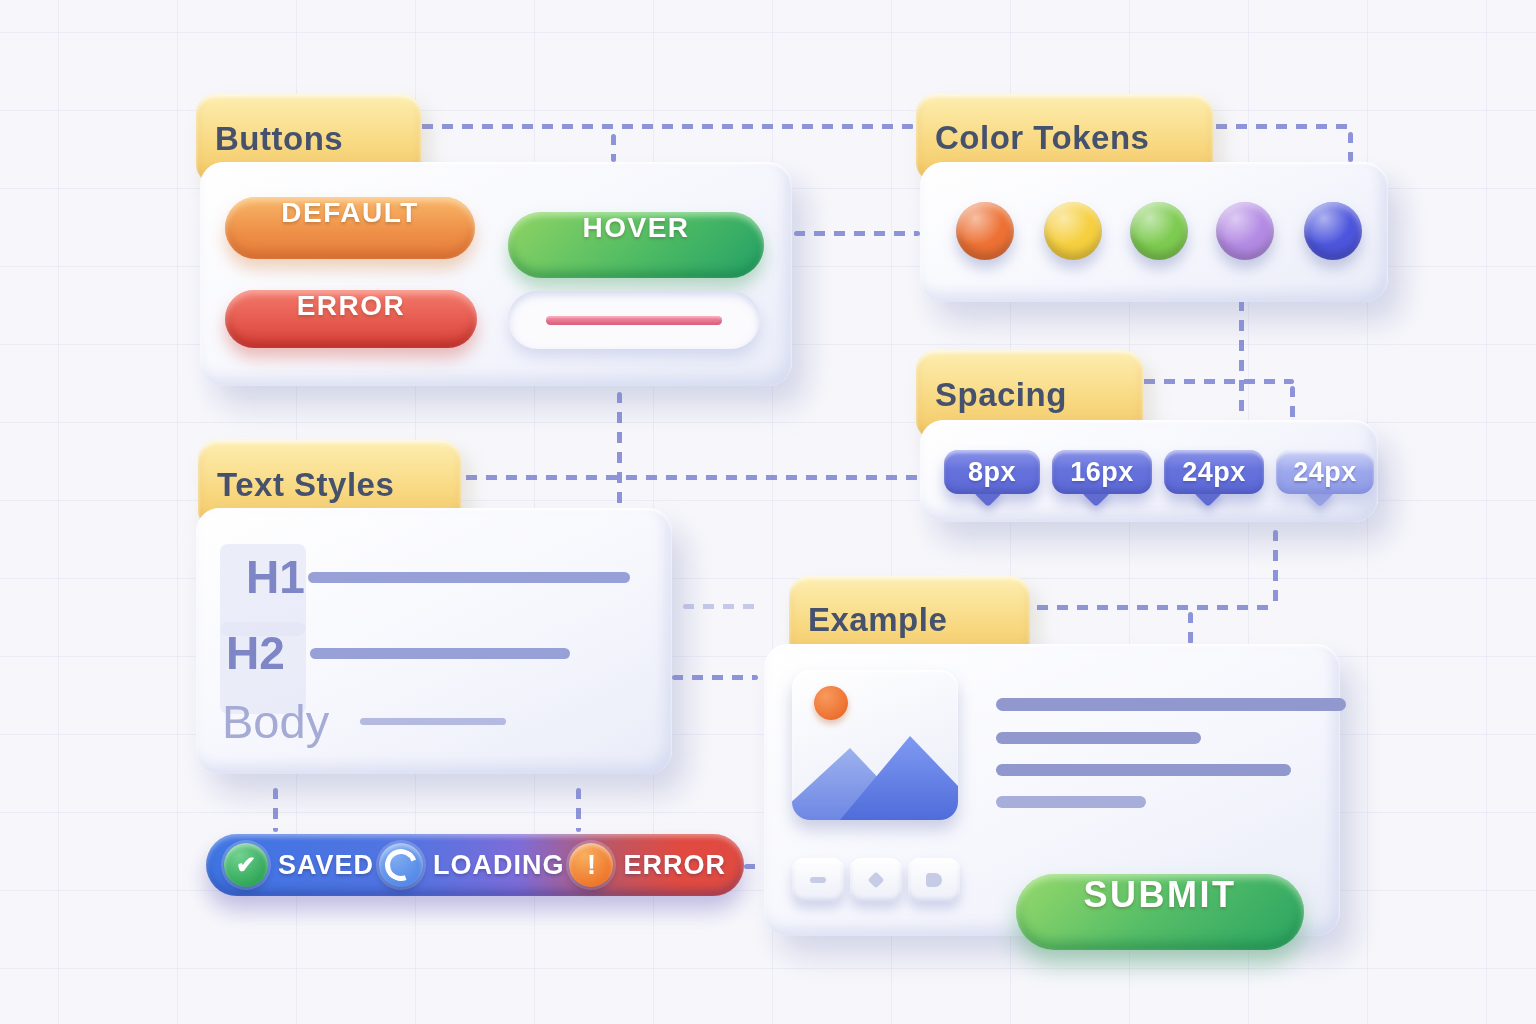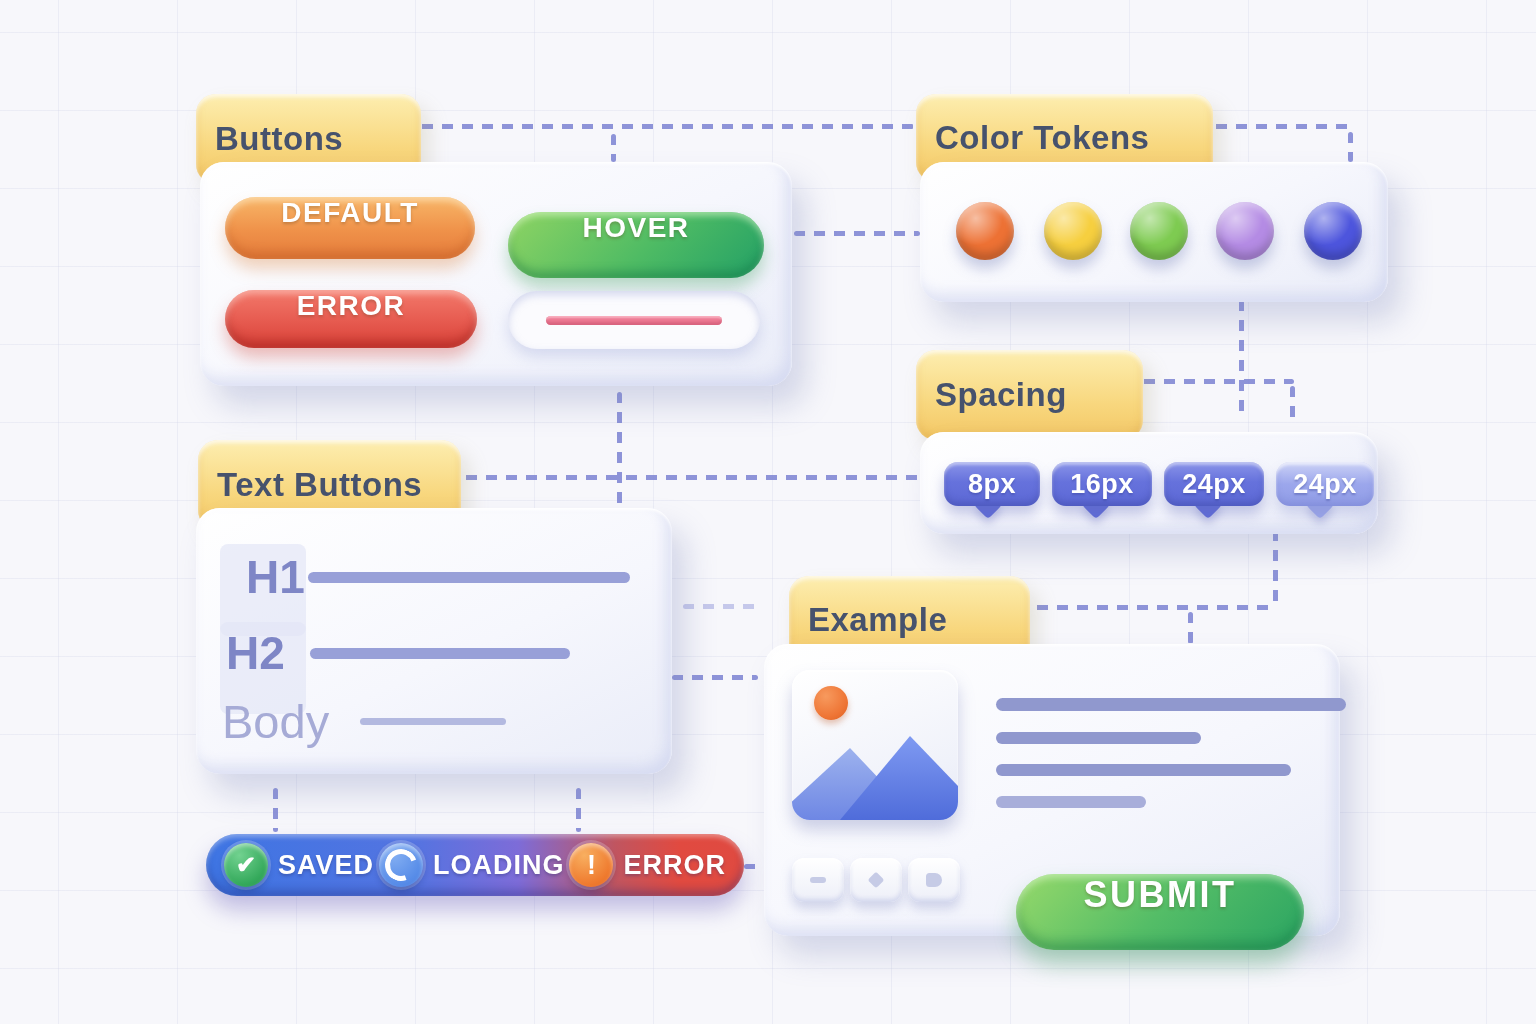--- a/index.html
+++ b/index.html
@@ -156,37 +156,37 @@
   <div class="token" style="left: 36px; top: 40px; background-color: rgb(237, 113, 52);"></div>
   <div class="token" style="left: 124px; top: 40px; background-color: rgb(246, 207, 63);"></div>
   <div class="token" style="left: 210px; top: 40px; background-color: rgb(126, 203, 81);"></div>
   <div class="token" style="left: 296px; top: 40px; background-color: rgb(180, 139, 228);"></div>
   <div class="token" style="left: 384px; top: 40px; background-color: rgb(77, 85, 221);"></div>
 </div>
 
 <div class="tab" style="left:916px;top:350px;width:208px;height:90px;">
   <span>Spacing</span>
 </div>
-<div class="panel" style="left:920px;top:432px;width:458px;height:102px;">
+<div class="panel" style="left:920px;top:420px;width:458px;height:102px;">
   <div class="badge" style="left:24px;top:30px;width:96px;">
     <span>8px</span>
   </div>
   <div class="badge" style="left:132px;top:30px;width:100px;border-radius:14px;">
     <span>16px</span>
   </div>
   <div class="badge" style="left:244px;top:30px;width:100px;">
     <span>24px</span>
   </div>
   <div class="badge faded" style="left:356px;top:30px;width:98px;">
     <span>24px</span>
   </div>
 </div>
 
 <div class="tab" style="left:198px;top:440px;width:244px;height:90px;">
-  <span>Text Buttons</span>
+  <span>Text Styles</span>
 </div>
 <div class="panel" style="left:196px;top:508px;width:476px;height:266px;">
   <div class="hl" style="left:24px;top:36px;width:86px;height:92px;"></div>
   <div class="ts-label" style="left:50px;top:46px;">H1</div>
   <div class="ts-line" style="left:112px;top:64px;width:322px;height:11px;"></div>
   <div class="hl" style="left:24px;top:114px;width:86px;height:92px;"></div>
   <div class="ts-label" style="left:30px;top:122px;">H2</div>
   <div class="ts-line" style="left:114px;top:140px;width:260px;height:11px;"></div>
   <div class="ts-body" style="left:26px;top:190px;">Body</div>
   <div class="ts-line" style="left:164px;top:210px;width:146px;height:7px;background:#b3b9e0;"></div>

